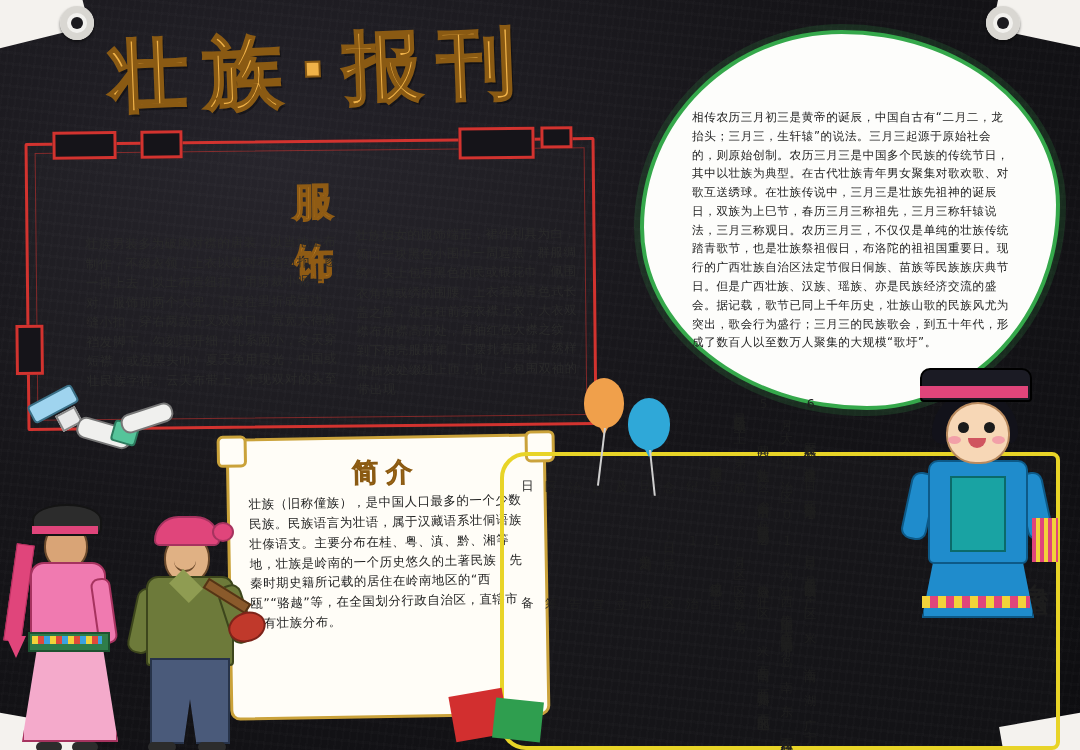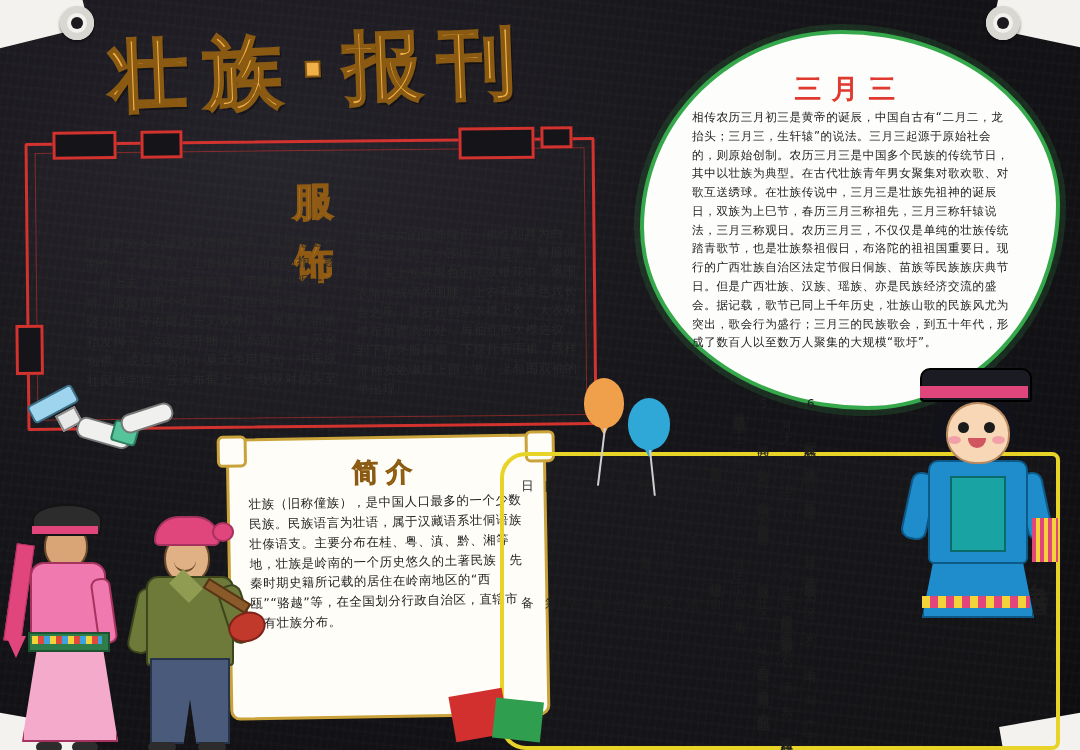--- a/index.html
+++ b/index.html
@@ -294,21 +294,20 @@
     <div class="frame-notch notch-c"></div>
     <div class="frame-notch notch-d"></div>
     <div class="frame-notch notch-e"></div>
     <div id="clothing-title" class="hand">服　饰</div>
     <div id="clothing-col-left" class="hand">壮族男装多为破胸对襟的唐装，以当地土布制作，不缀衣领，上衣以数对布结纽扣，逐一排上去，以土布造纽扣，用剪裁小呢一对，服饰前两个大兜。下摆往里折成宽边，缝小扣，穿右两款开叉双襟口。宽宽大得裤裆发脚下，勾刻理开细，扎系两小，冬天穿短襟（或包黑头巾）夏天免用晨光，中国或壮民族字样。云天布带上，牵现双对的头至</div>
     <div id="clothing-col-right" class="hand">壮族妇女的服饰端正，裙件利具为白，领口一块黑色小围巾一周遮黑，群服绸绣，头上包有黑色的民或银花巾，佩围衣角绸或绣的围腰。上衣着藏青色式长盖之座，领右衽前穿衣襟上衣，大衣双襟布角襟高开处，肩袖红色大襟之纹，到下裙亮服群裙，下摆扎着围裙，绣样带袖发处缀纽上匝，扎，上包围双袖的带出现</div>
   </div>
 
   <div id="sanyue-panel">
     <div id="sanyue-cloud"></div>
-    <div id="sanyue-title" class="hand">三月三</div>
     <div id="sanyue-body" class="hand">相传农历三月初三是黄帝的诞辰，中国自古有“二月二，龙抬头；三月三，生轩辕”的说法。三月三起源于原始社会的，则原始创制。农历三月三是中国多个民族的传统节日，其中以壮族为典型。在古代壮族青年男女聚集对歌欢歌、对歌互送绣球。在壮族传说中，三月三是壮族先祖神的诞辰日，双族为上巳节，春历三月三称祖先，三月三称轩辕说法，三月三称观日。农历三月三，不仅仅是单纯的壮族传统踏青歌节，也是壮族祭祖假日，布洛陀的祖祖国重要日。现行的广西壮族自治区法定节假日侗族、苗族等民族族庆典节日。但是广西壮族、汉族、瑶族、亦是民族经济交流的盛会。据记载，歌节已同上千年历史，壮族山歌的民族风尤为突出，歌会行为盛行；三月三的民族歌会，到五十年代，形成了数百人以至数万人聚集的大规模“歌圩”。</div>
   </div>
 
   <div id="intro-panel">
     <div id="intro-scroll"></div>
     <div id="intro-title" class="hand">简介</div>
     <div id="intro-body" class="hand">壮族（旧称僮族），是中国人口最多的一个少数民族。民族语言为壮语，属于汉藏语系壮侗语族壮傣语支。主要分布在桂、粤、滇、黔、湘等地，壮族是岭南的一个历史悠久的土著民族，先秦时期史籍所记载的居住在岭南地区的“西瓯”“骆越”等，在全国划分行政自治区，直辖市均有壮族分布。</div>
   </div>
 
   <div id="autonomous-panel">

